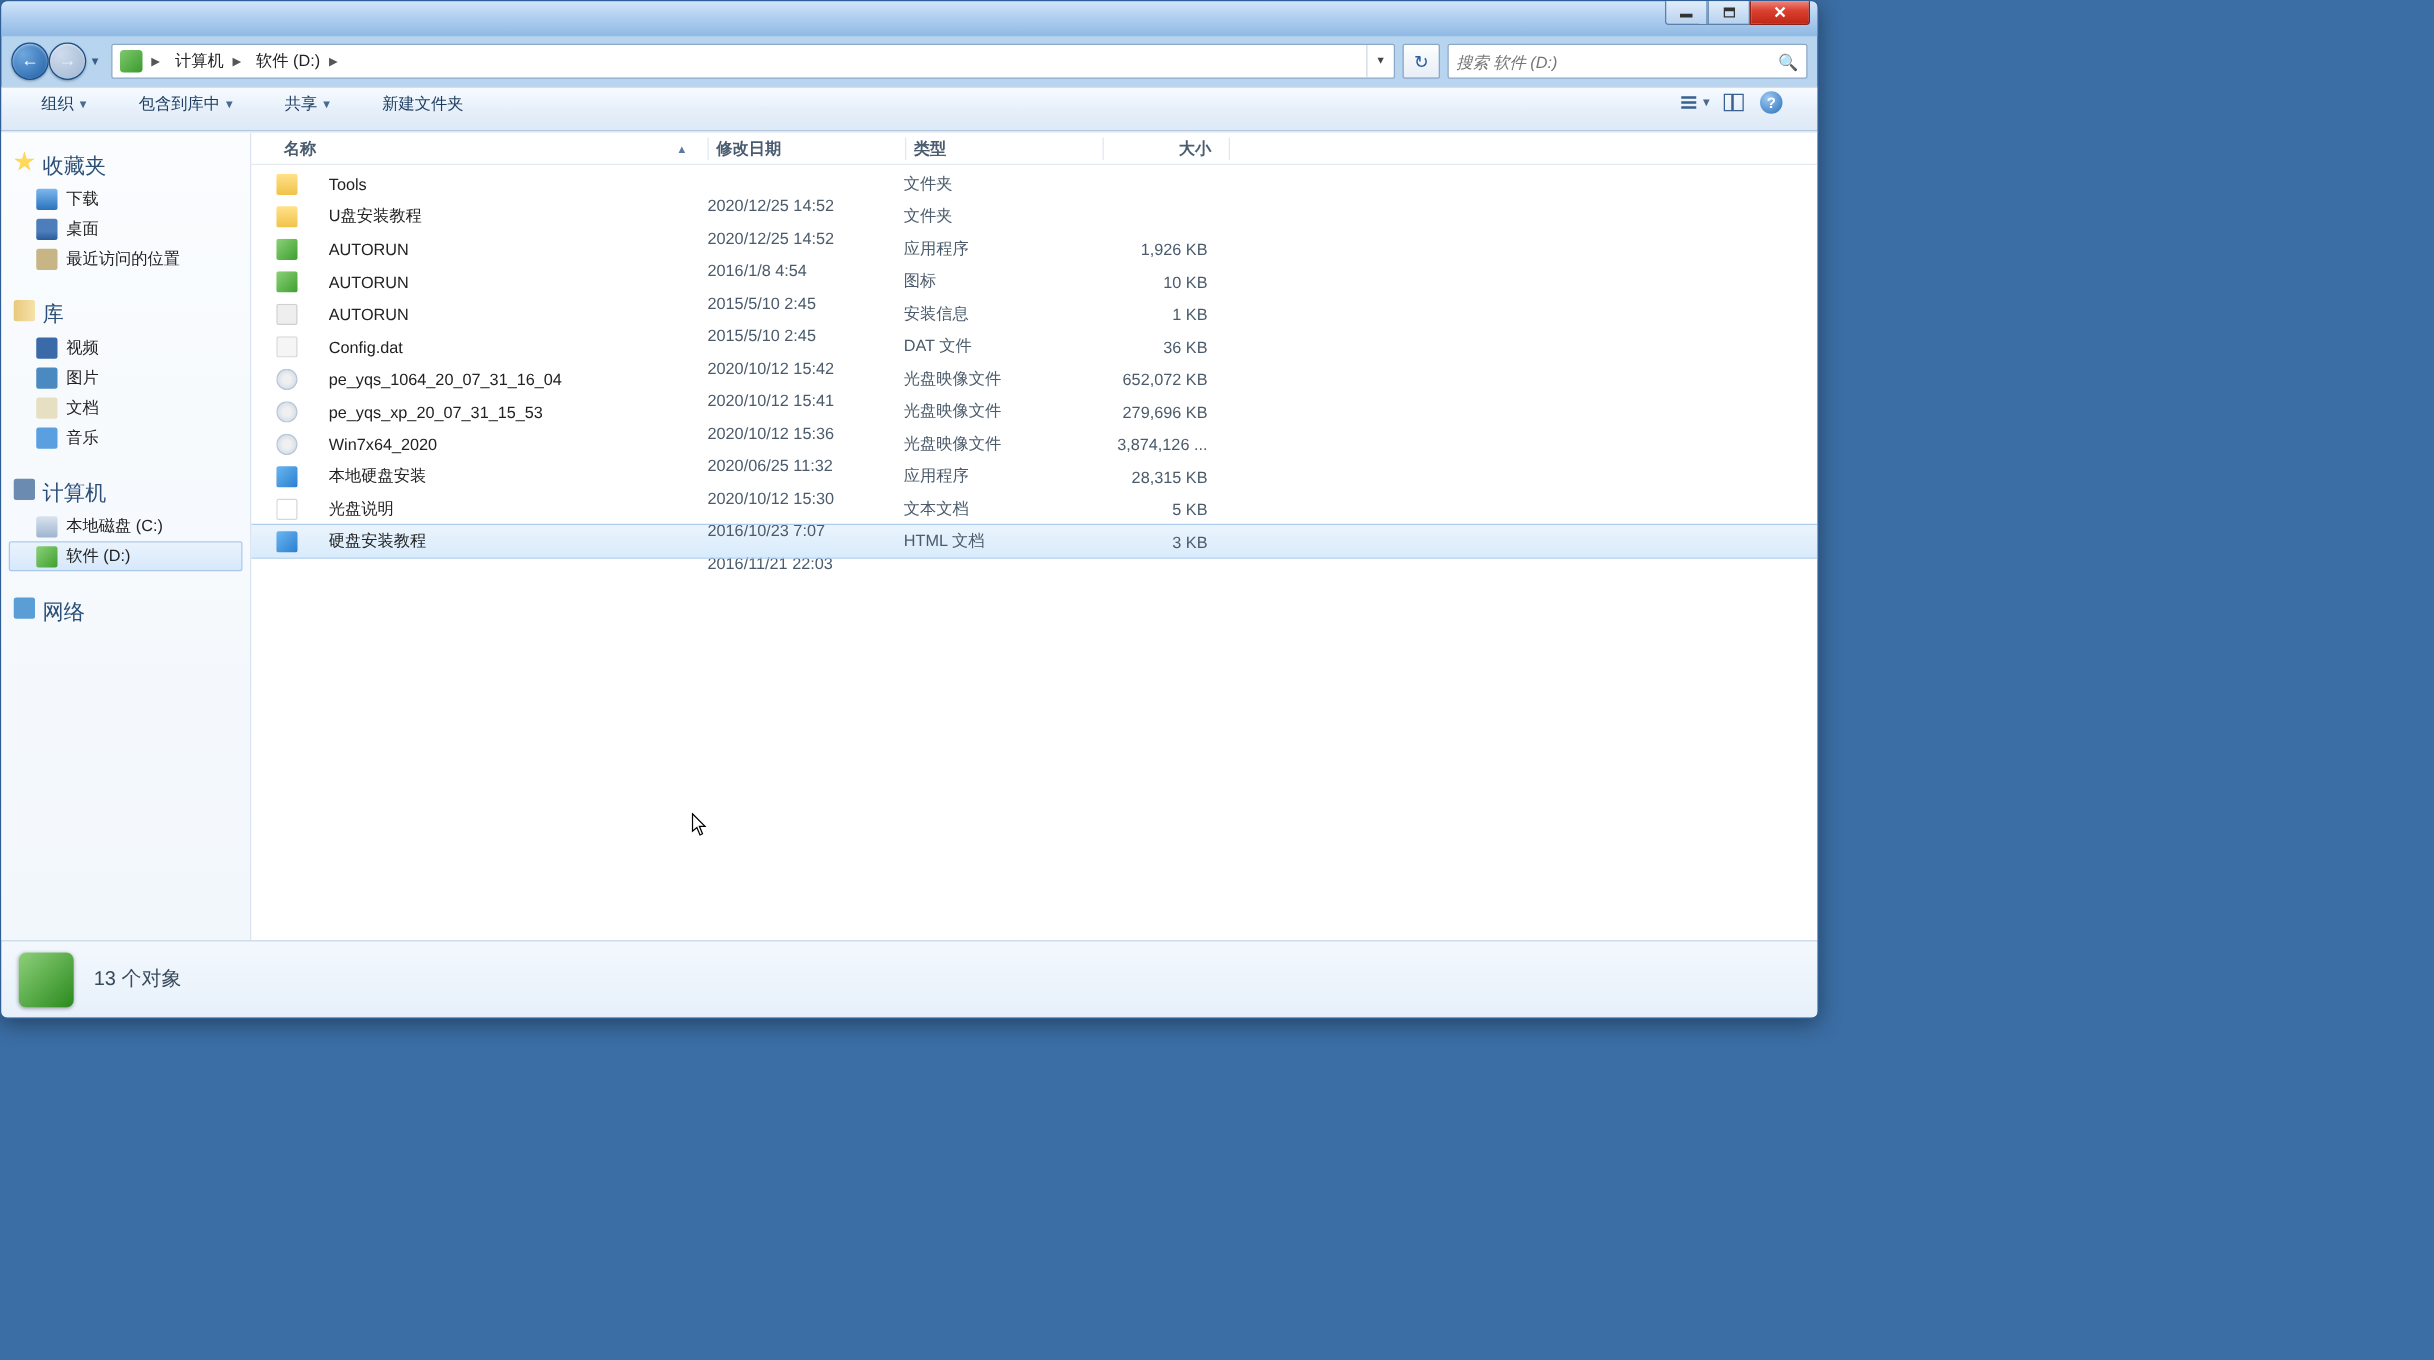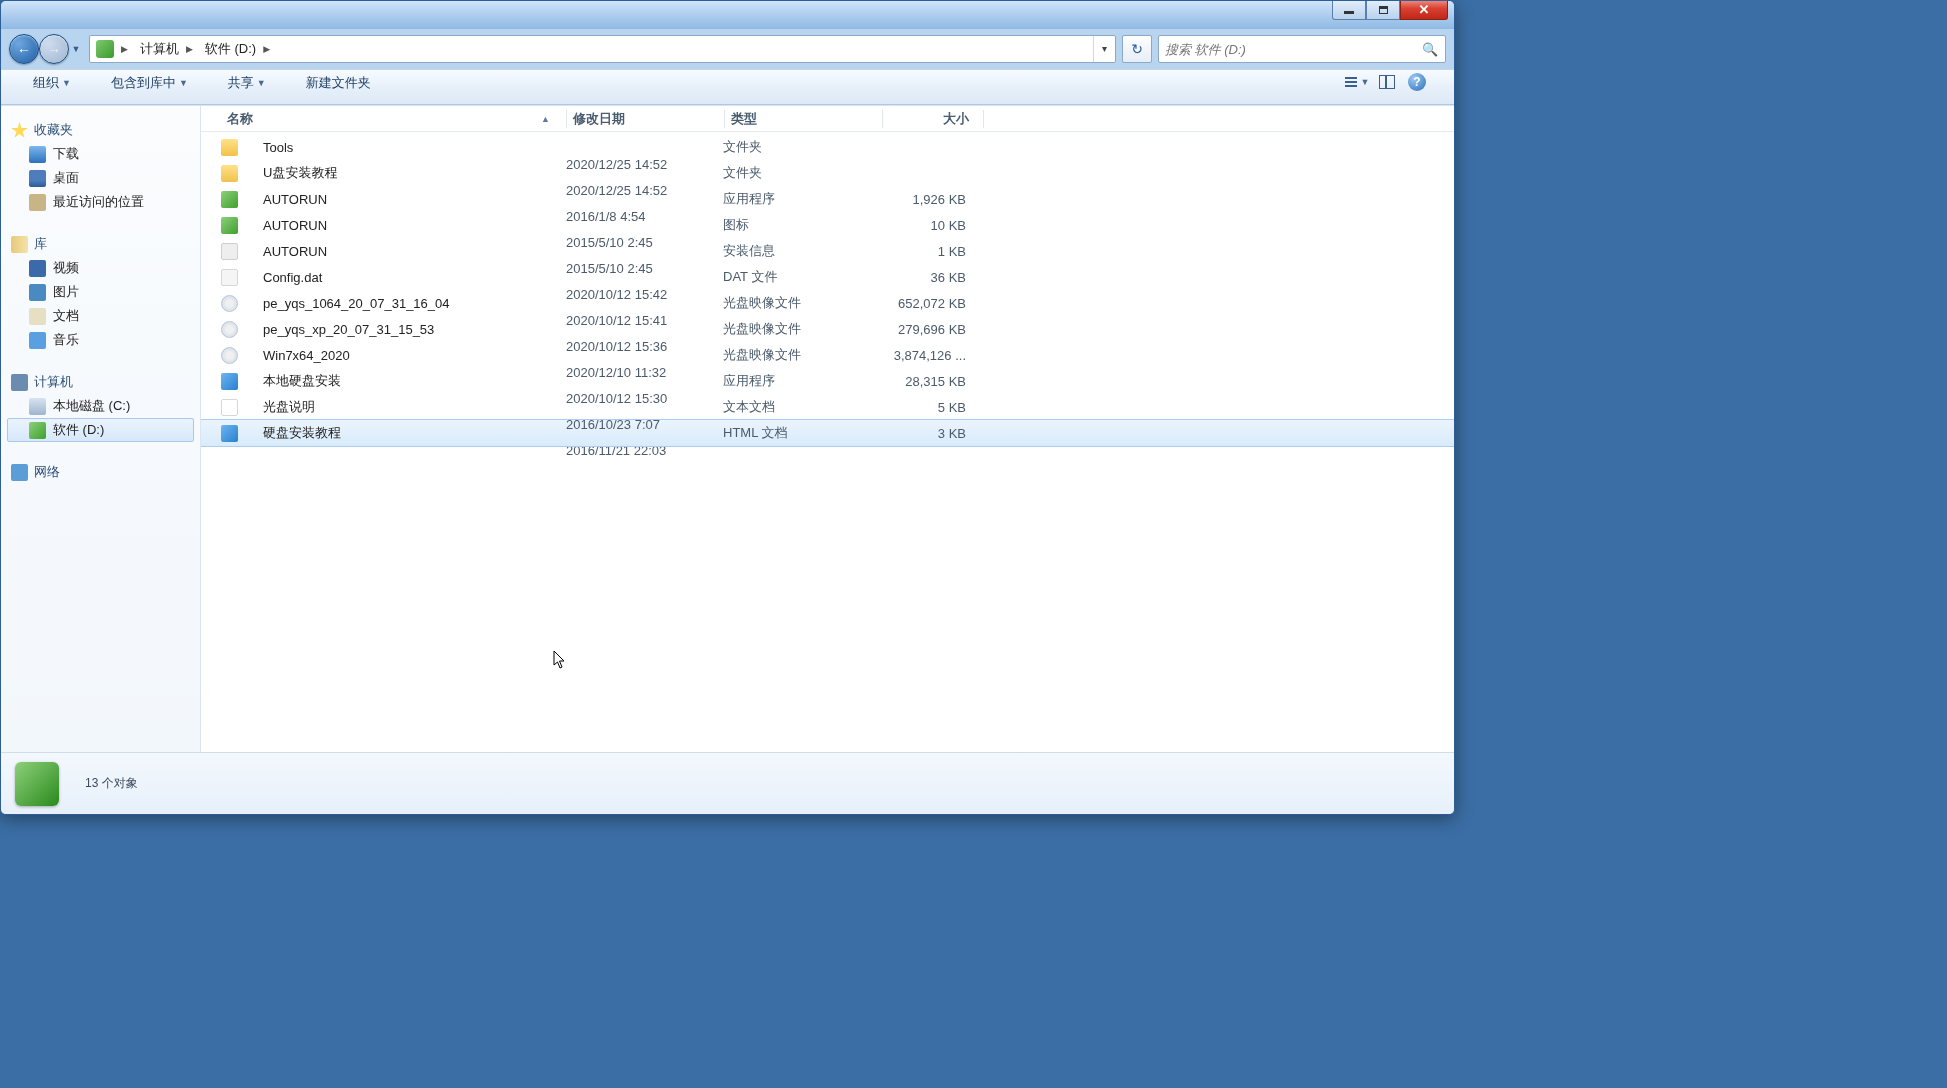--- a/index.html
+++ b/index.html
@@ -149,22 +149,22 @@
 }
 .sidebar {
   width: 200px;
   background: linear-gradient(to bottom,#fafcfe,#f2f7fc);
   border-right: 1px solid #dbe4ef;
   padding: 12px 6px;
   overflow-y: auto;
 }
 .sb-group { margin-bottom: 18px; }
 .sb-head {
-  display: flex; align-items: flex-end; gap: 6px;
-  font-size: 13px; color: #2b4f77; padding: 3px 4px;
+  display: flex; align-items: flex-start; gap: 6px;
+  font-size: 17px; color: #2b4f77; padding: 3px 4px;
 }
 .sb-item {
   display: flex; align-items: center; gap: 7px;
   font-size: 13px; color: #222;
   padding: 3px 6px 3px 22px;
   border-radius: 2px;
 }
 .sb-item.selected {
   background: linear-gradient(to bottom, #eaf3fd, #d7e8fb);
   border: 1px solid #a9c9ec; padding: 2px 5px 2px 21px;
@@ -229,22 +229,22 @@
   position: absolute; left: 552px; top: 545px;
   width: 14px; height: 20px; pointer-events: none;
 }
 .cursor svg { width: 100%; height: 100%; }
 
 
 .statusbar {
   height: 62px;
   background: linear-gradient(to bottom,#f3f8fd,#e7f0fa);
   border-top: 1px solid #cfdceb;
-  display: flex; align-items: center; padding: 0 14px; gap: 26px;
-  font-size: 12px; color: #3a4b5e;
+  display: flex; align-items: center; padding: 0 14px; gap: 16px;
+  font-size: 16px; color: #3a4b5e;
 }
 .statusbar .big-icon {
   width: 44px; height: 44px; border-radius: 6px;
   background: linear-gradient(135deg,#8dd07b,#2a8a1c);
   box-shadow: 0 1px 3px rgba(0,0,0,0.3);
 }
 .content-wrap { position: relative; flex:1; display:flex; flex-direction:column; }
 </style>
 </head>
 <body>
@@ -499,21 +499,21 @@
               </div>
               <div class="date">2020/10/12 15:36</div>
               <div class="type">光盘映像文件</div>
               <div class="size">279,696 KB</div>
             </div>
             <div class="row">
               <div class="name">
                 <span class="fico disc"></span>
                 <span>Win7x64_2020</span>
               </div>
-              <div class="date">2020/12/10 11:32</div>
+              <div class="date">2020/06/25 11:32</div>
               <div class="type">光盘映像文件</div>
               <div class="size">3,874,126 ...</div>
             </div>
             <div class="row">
               <div class="name">
                 <span class="fico blue"></span>
                 <span>本地硬盘安装</span>
               </div>
               <div class="date">2020/10/12 15:30</div>
               <div class="type">应用程序</div>

